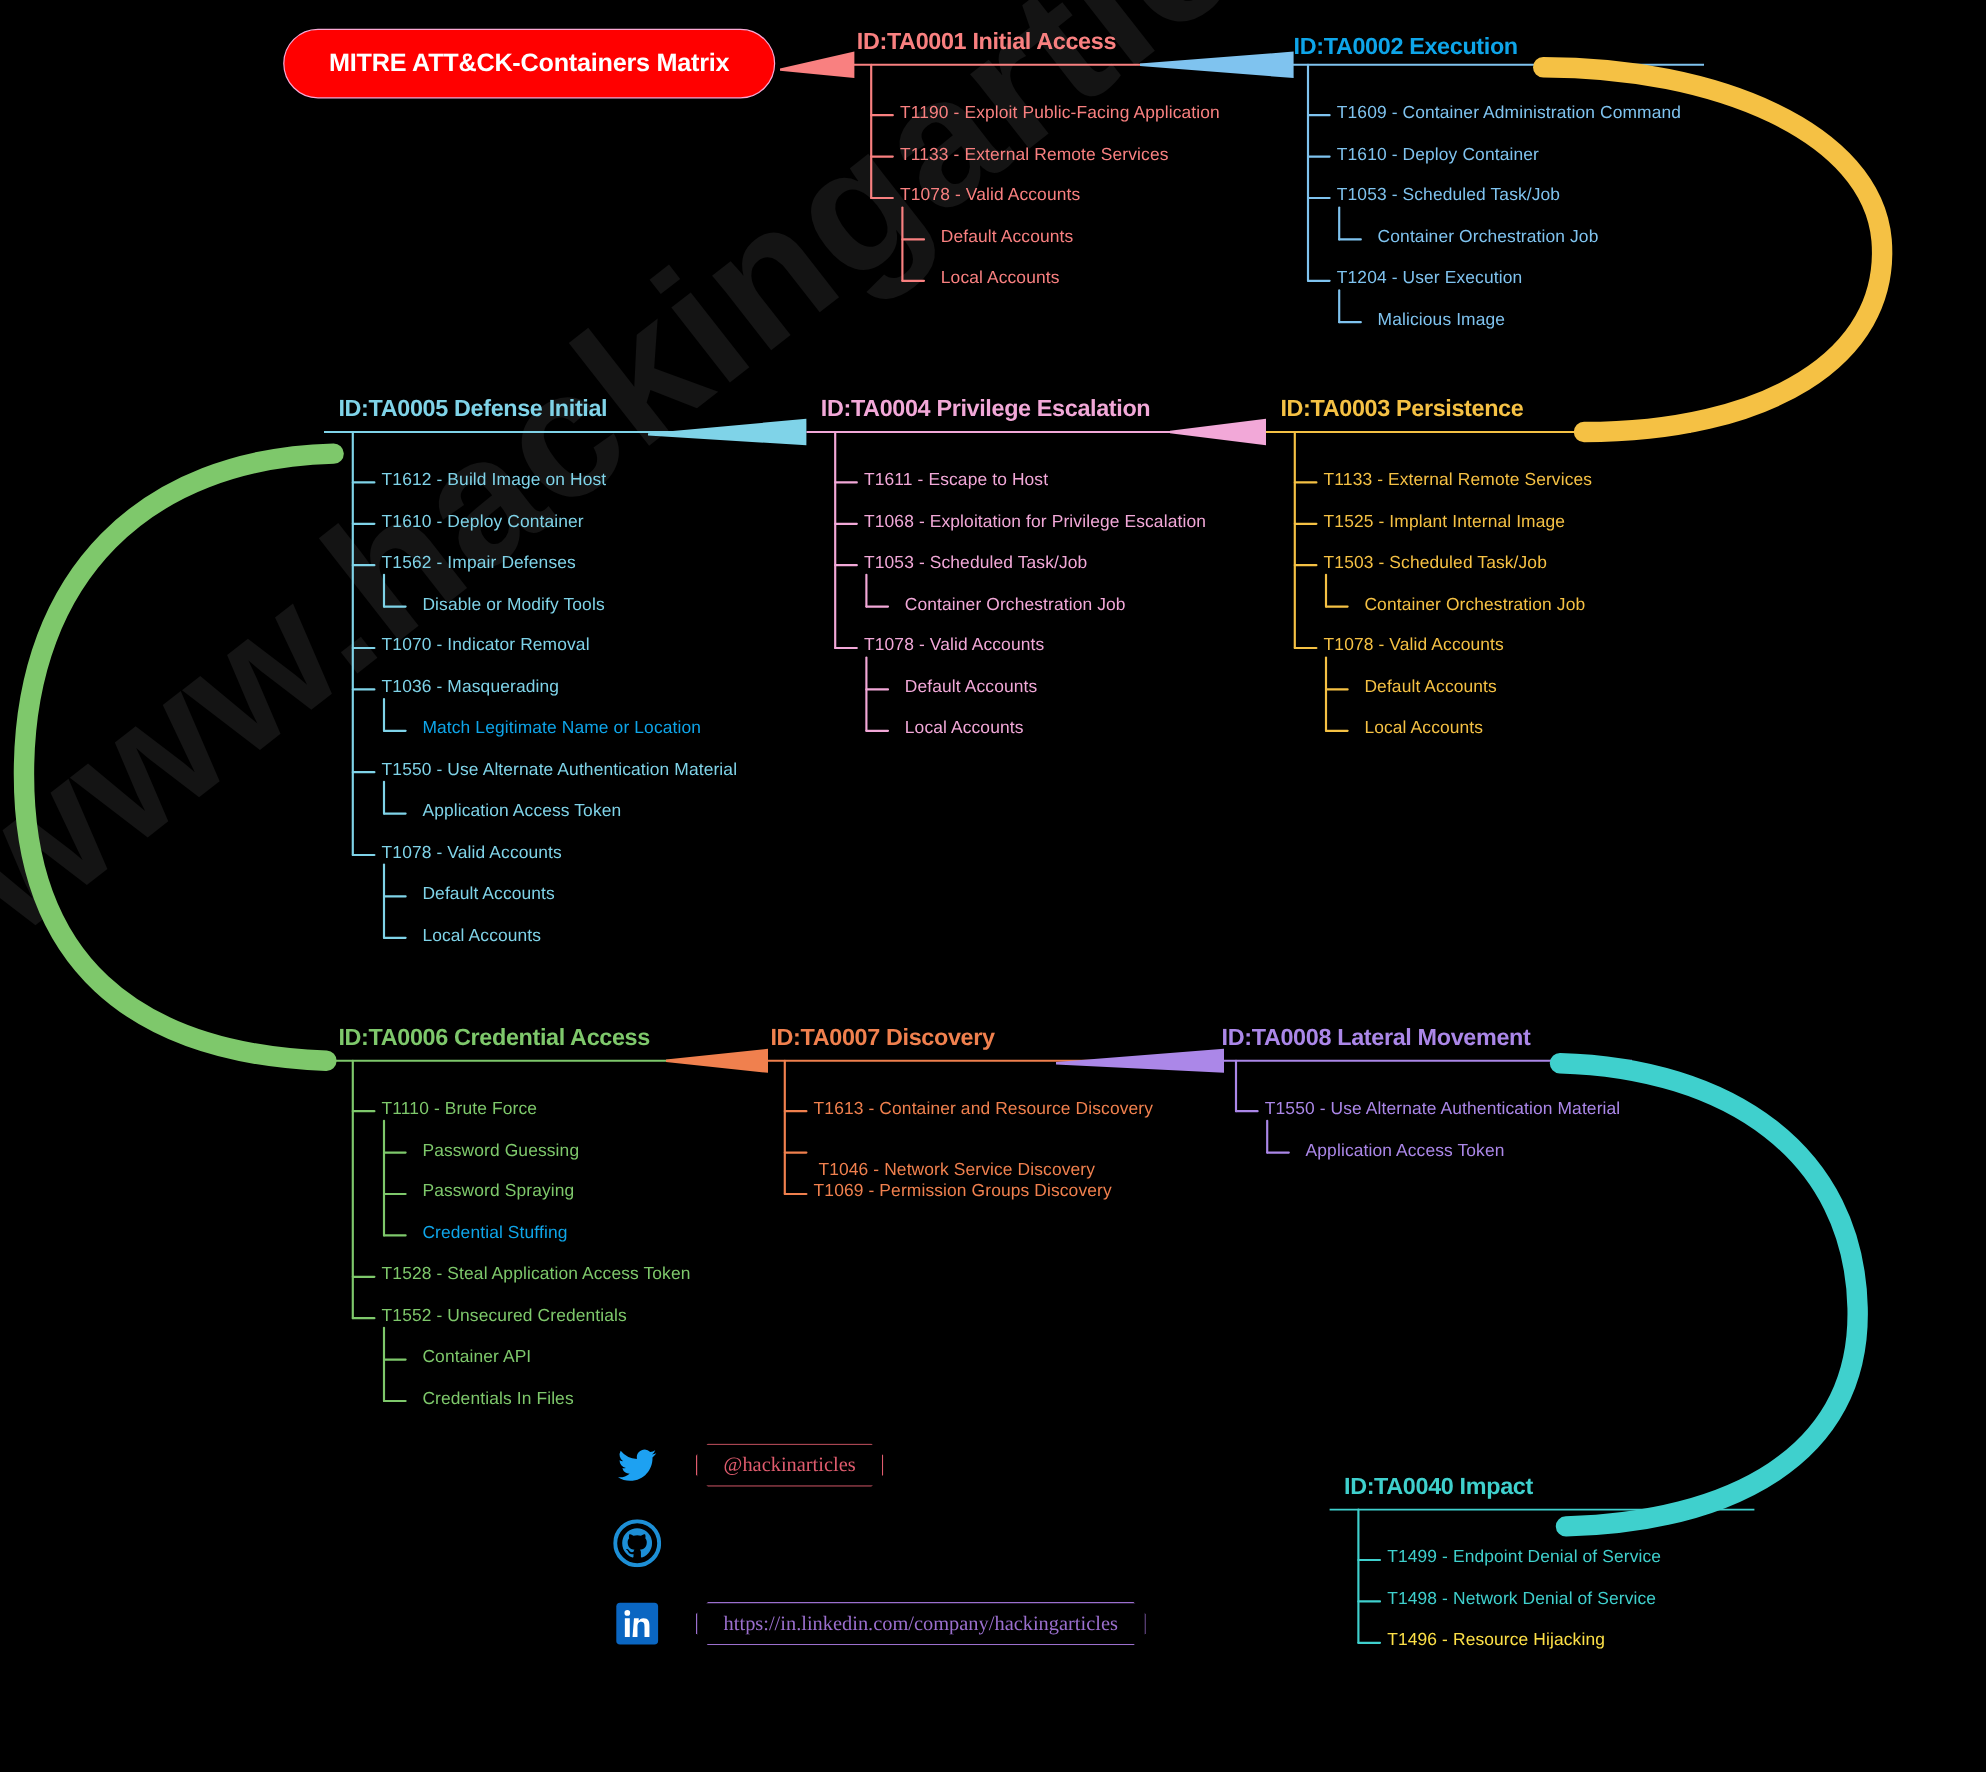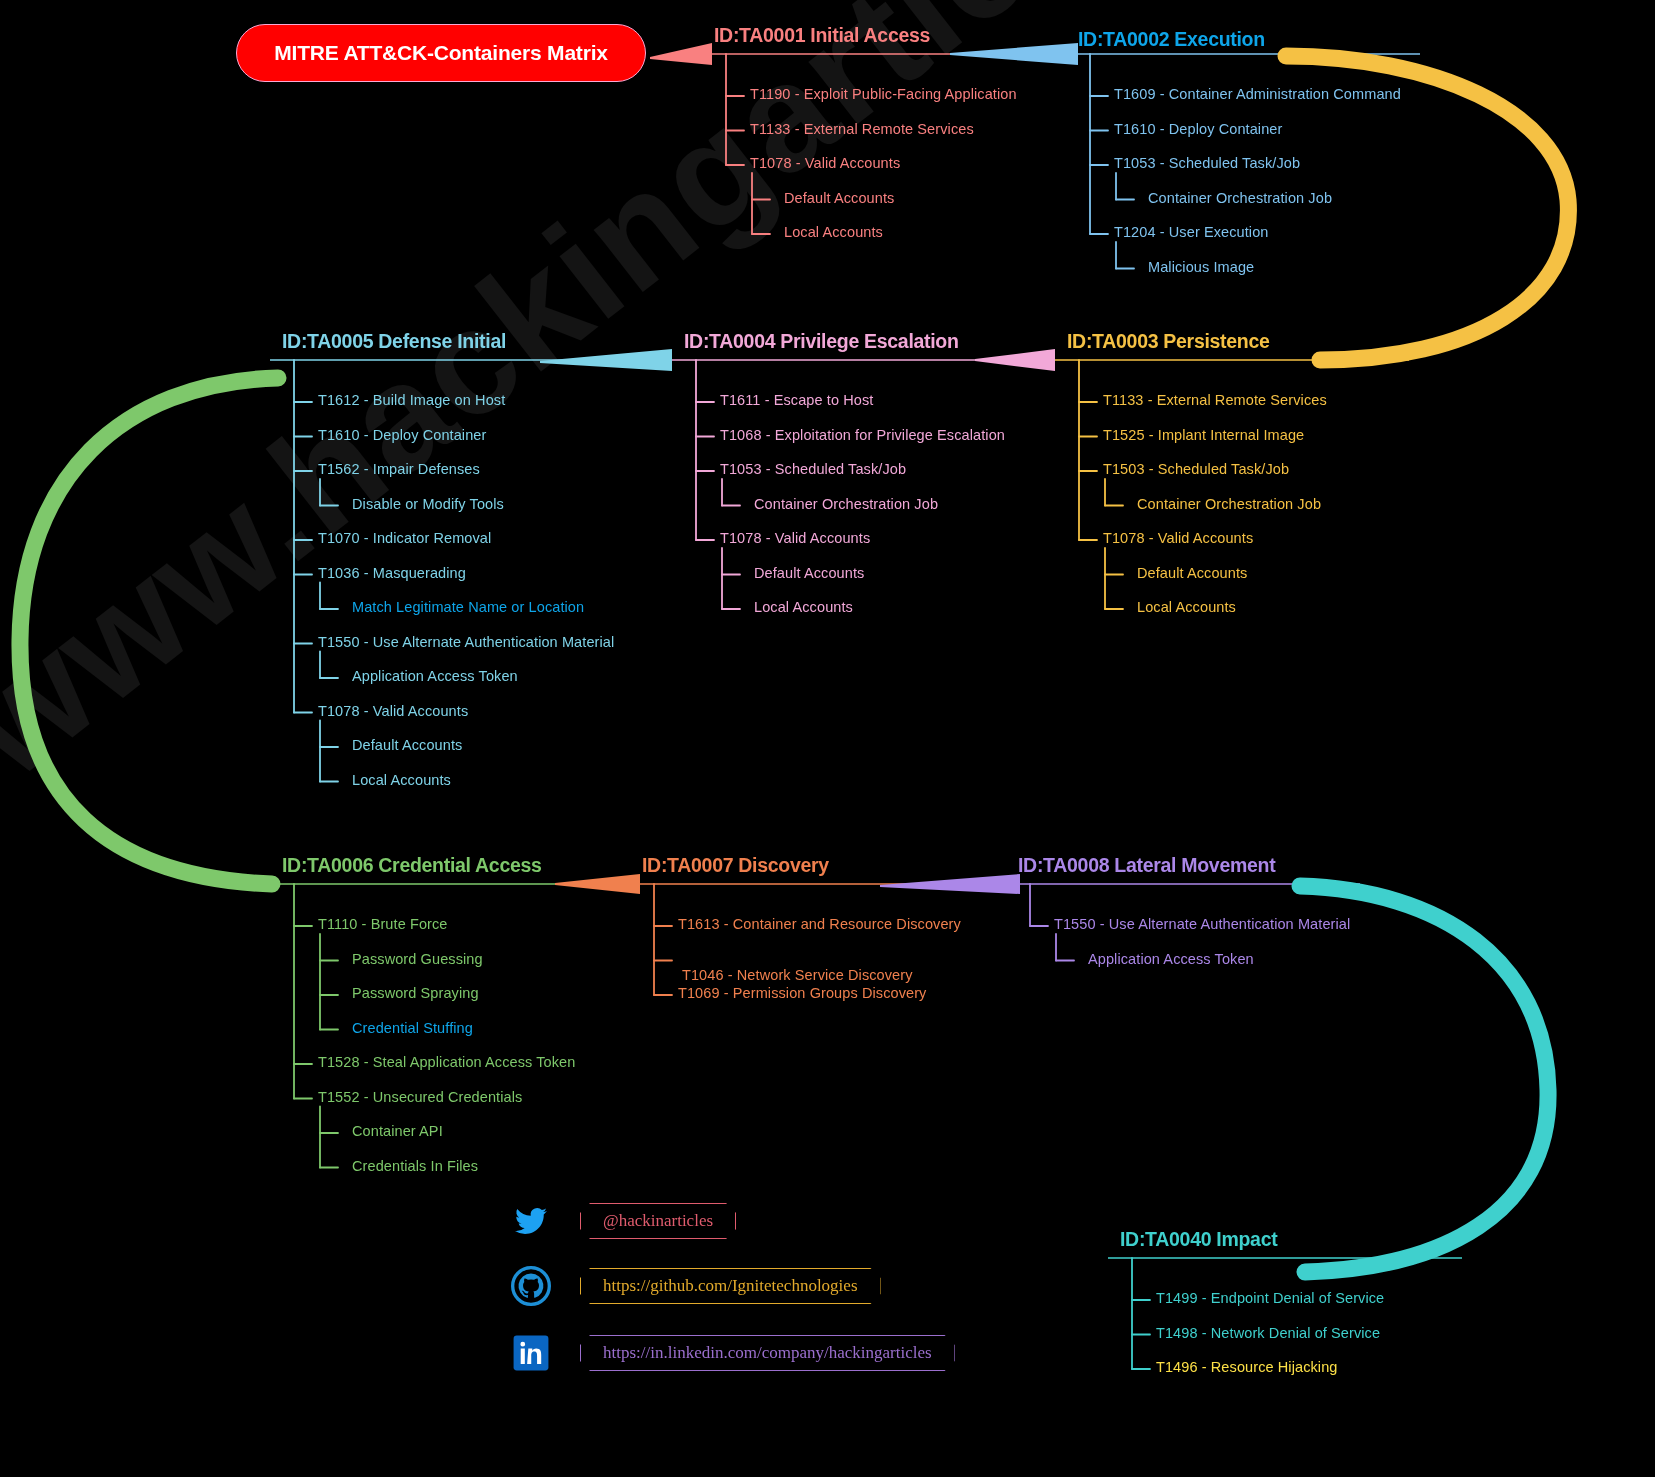--- a/index.html
+++ b/index.html
@@ -269,21 +269,20 @@
         </div>
         <div class="pill oct" style="border-color: rgb(224, 92, 110); color: rgb(224, 92, 110);">@hackinarticles</div>
       </div>
       <div class="social-row" style="left: 510px; top: 1265px;">
         <div class="social-icon">
           <svg width="40" height="40" viewBox="0 0 24 24" aria-hidden="true">
             <circle cx="12" cy="12" r="11" fill="none" stroke="#1d8fd6" stroke-width="2"></circle>
             <path fill="#1d8fd6" d="M12 4.5a7.5 7.5 0 0 0-2.37 14.62c.37.07.51-.16.51-.36v-1.3c-2.09.45-2.53-1-2.53-1-.34-.87-.83-1.1-.83-1.1-.68-.47.05-.46.05-.46.75.05 1.15.77 1.15.77.67 1.15 1.76.82 2.19.63.07-.49.26-.82.48-1.01-1.67-.19-3.42-.84-3.42-3.73 0-.82.29-1.5.77-2.02-.08-.19-.34-.96.07-2 0 0 .63-.2 2.06.77a7.1 7.1 0 0 1 3.75 0c1.43-.97 2.06-.77 2.06-.77.41 1.04.15 1.81.08 2 .48.52.77 1.2.77 2.02 0 2.9-1.76 3.54-3.43 3.72.27.23.51.69.51 1.39v2.06c0 .2.14.44.52.36A7.5 7.5 0 0 0 12 4.5z"></path>
           </svg>
         </div>
-        <div class="pill oct" style="border-color: rgb(226, 170, 44); color: rgb(226, 170, 44);">https://github.com/Ignitetechnologies</div>
       </div>
       <div class="social-row" style="left: 510px; top: 1332px;">
         <div class="social-icon">
           <svg width="38" height="38" viewBox="0 0 24 24" aria-hidden="true">
             <rect x="1" y="1" width="22" height="22" rx="2" fill="#0a66c2"></rect>
             <path fill="#fff" d="M5.5 9.2h2.6V19H5.5zM6.8 4.9a1.5 1.5 0 1 1 0 3 1.5 1.5 0 0 1 0-3zM10.3 9.2h2.5v1.34h.04c.35-.66 1.2-1.35 2.47-1.35 2.64 0 3.13 1.74 3.13 4v5.81h-2.6v-5.15c0-1.23-.02-2.81-1.71-2.81-1.72 0-1.98 1.34-1.98 2.72V19h-2.6z"></path>
           </svg>
         </div>
         <div class="pill oct" style="border-color: rgb(155, 111, 206); color: rgb(155, 111, 206);">https://in.linkedin.com/company/hackingarticles</div>
       </div>

